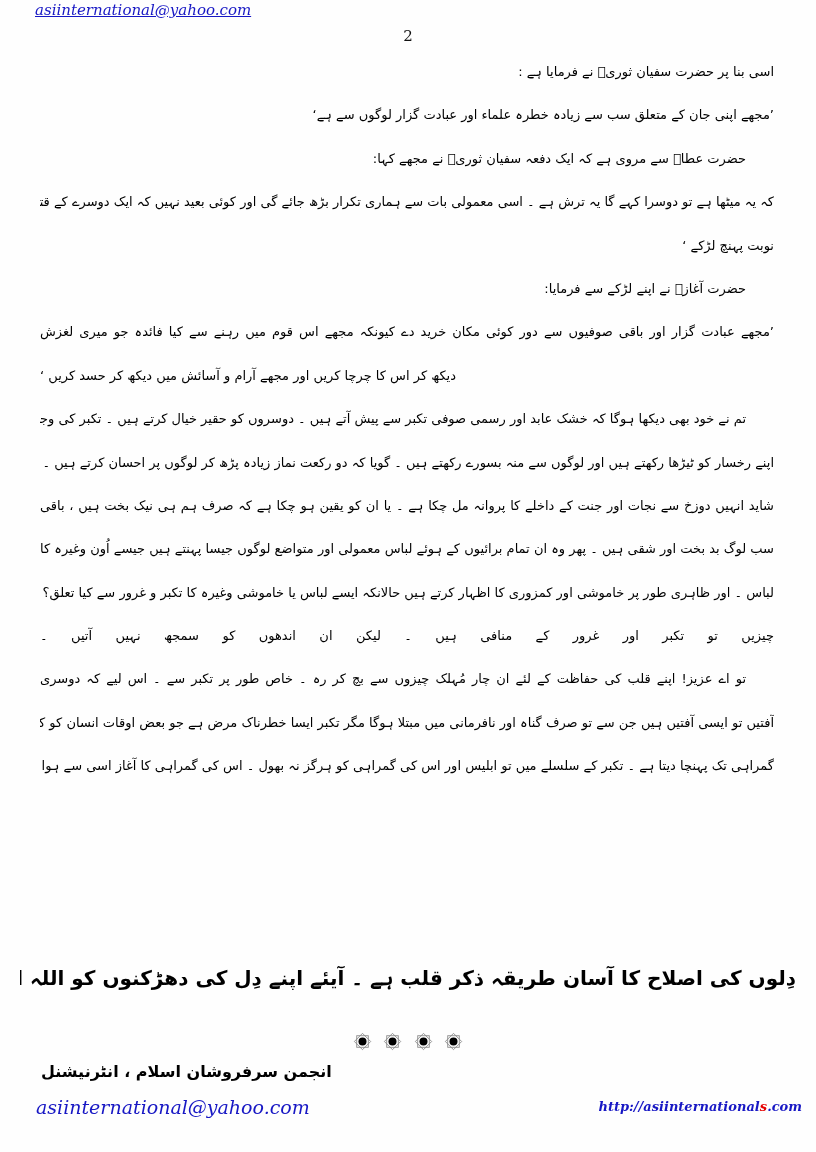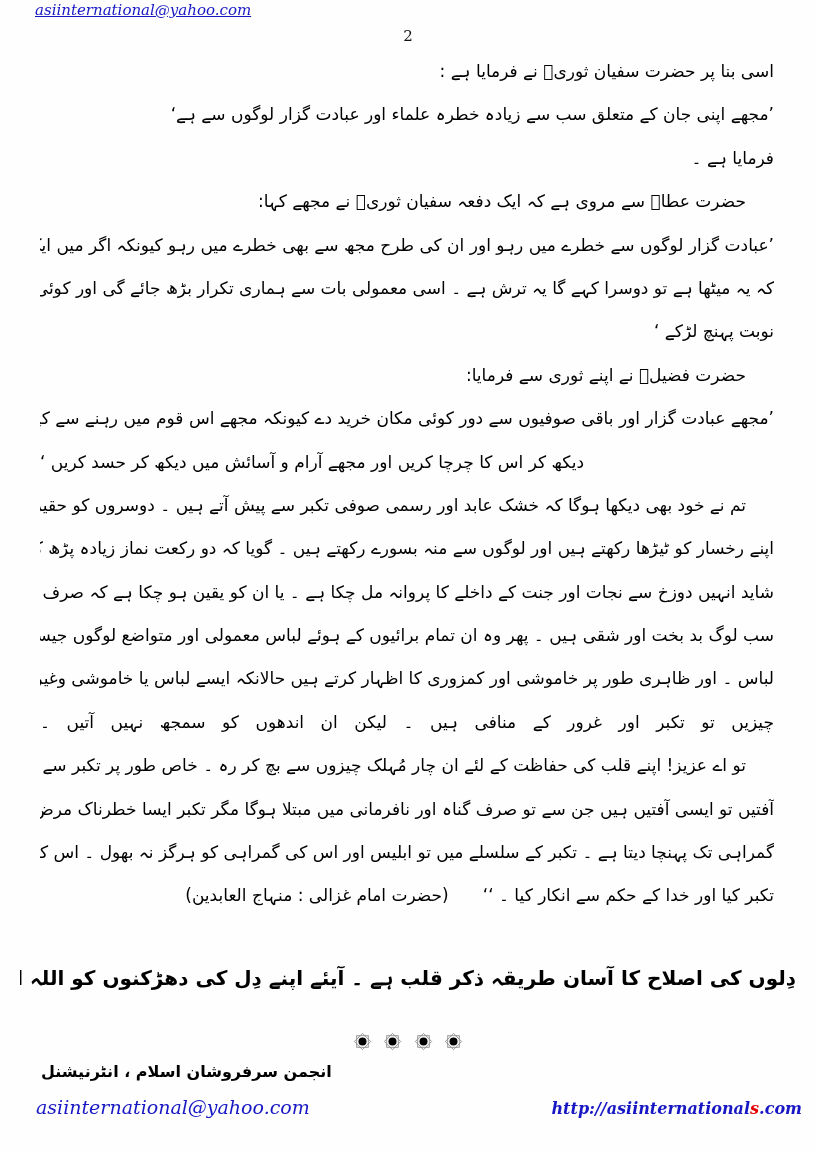--- a/index.html
+++ b/index.html
@@ -19,21 +19,21 @@
     position:absolute;top:27px;left:0;width:100%;text-align:center;
     font-family:"DejaVu Serif",serif;font-size:15px;color:#111;
   }
   
   .doc{
     position:absolute;top:50px;left:40px;right:42px;
     direction:rtl;overflow:hidden;
   }
   .tline{
     height:43.4px;line-height:43.4px;white-space:nowrap;
-    font-size:17px;color:#000;
+    font-size:13px;color:#000;
   }
   .tline.a-right{text-align:right;}
   .tline.a-center{text-align:left;}
   .tline.a-justify{text-align:justify;text-align-last:justify;}
   .tline.ind{padding-right:28px;}
   .tline .ref{margin-inline-start:34px;}
   
   .callout{
     position:absolute;top:966px;left:20px;right:20px;
     direction:rtl;text-align:center;
@@ -53,54 +53,51 @@
   }
   
   .ftr-email{
     position:absolute;top:1096px;left:36px;
     font-family:"DejaVu Serif",serif;font-style:italic;
     font-size:19px;text-decoration:none;
   }
   .ftr-url{
     position:absolute;top:1099px;right:14px;
     font-family:"DejaVu Serif",serif;font-style:italic;font-weight:bold;
-    font-size:16px;text-decoration:none;
+    font-size:13px;text-decoration:none;
   }
   .ftr-url .accent{color:#e60000;}
 </style>
 </head>
 <body>
 
 <div class="page">
 
   <a class="hdr-email" href="#">asiinternational@yahoo.com</a>
 
   <div class="page-num">2</div>
 
   <div class="doc" id="doc-body">
       <div class="tline a-right"><span>اسی بنا پر حضرت سفیان ثوریؒ نے فرمایا ہے :</span></div>
       <div class="tline a-right"><span>’مجھے اپنی جان کے متعلق سب سے زیادہ خطرہ علماء اور عبادت گزار لوگوں سے ہے‘</span></div>
-      <div class="tline a-right"><span>فرمایا ہے ۔</span></div>
       <div class="tline a-right ind"><span>حضرت عطاؒ سے مروی ہے کہ ایک دفعہ سفیان ثوریؒ نے مجھے کہا:</span></div>
-      <div class="tline a-justify"><span>’عبادت گزار لوگوں سے خطرے میں رہو اور ان کی طرح مجھ سے بھی خطرے میں رہو کیونکہ اگر میں ایک انار کے متعلق کہوں</span></div>
       <div class="tline a-justify"><span>کہ یہ میٹھا ہے تو دوسرا کہے گا یہ ترش ہے ۔ اسی معمولی بات سے ہماری تکرار بڑھ جائے گی اور کوئی بعید نہیں کہ ایک دوسرے کے قتل تک</span></div>
       <div class="tline a-right"><span>نوبت پہنچ لڑکے ‘</span></div>
-      <div class="tline a-right ind"><span>حضرت فضیلؒ نے اپنے ثوری سے فرمایا:</span></div>
+      <div class="tline a-right ind"><span>حضرت آغازؒ نے اپنے لڑکے سے فرمایا:</span></div>
       <div class="tline a-justify"><span>’مجھے عبادت گزار اور باقی صوفیوں سے دور کوئی مکان خرید دے کیونکہ مجھے اس قوم میں رہنے سے کیا فائدہ جو میری لغزش</span></div>
       <div class="tline a-center"><span>دیکھ کر اس کا چرچا کریں اور مجھے آرام و آسائش میں دیکھ کر حسد کریں ‘</span></div>
       <div class="tline a-justify ind"><span>تم نے خود بھی دیکھا ہوگا کہ خشک عابد اور رسمی صوفی تکبر سے پیش آتے ہیں ۔ دوسروں کو حقیر خیال کرتے ہیں ۔ تکبر کی وجہ سے</span></div>
       <div class="tline a-justify"><span>اپنے رخسار کو ٹیڑھا رکھتے ہیں اور لوگوں سے منہ بسورے رکھتے ہیں ۔ گویا کہ دو رکعت نماز زیادہ پڑھ کر لوگوں پر احسان کرتے ہیں ۔ یا</span></div>
       <div class="tline a-justify"><span>شاید انہیں دوزخ سے نجات اور جنت کے داخلے کا پروانہ مل چکا ہے ۔ یا ان کو یقین ہو چکا ہے کہ صرف ہم ہی نیک بخت ہیں ، باقی</span></div>
       <div class="tline a-justify"><span>سب لوگ بد بخت اور شقی ہیں ۔ پھر وہ ان تمام برائیوں کے ہوئے لباس معمولی اور متواضع لوگوں جیسا پہنتے ہیں جیسے اُون وغیرہ کا</span></div>
       <div class="tline a-justify"><span>لباس ۔ اور ظاہری طور پر خاموشی اور کمزوری کا اظہار کرتے ہیں حالانکہ ایسے لباس یا خاموشی وغیرہ کا تکبر و غرور سے کیا تعلق؟ بلکہ یہ</span></div>
       <div class="tline a-justify"><span>چیزیں تو تکبر اور غرور کے منافی ہیں ۔ لیکن ان اندھوں کو سمجھ نہیں آتیں ۔</span></div>
       <div class="tline a-justify ind"><span>تو اے عزیز! اپنے قلب کی حفاظت کے لئے ان چار مُہلک چیزوں سے بچ کر رہ ۔ خاص طور پر تکبر سے ۔ اس لیے کہ دوسری</span></div>
       <div class="tline a-justify"><span>آفتیں تو ایسی آفتیں ہیں جن سے تو صرف گناہ اور نافرمانی میں مبتلا ہوگا مگر تکبر ایسا خطرناک مرض ہے جو بعض اوقات انسان کو کفر اور</span></div>
       <div class="tline a-justify"><span>گمراہی تک پہنچا دیتا ہے ۔ تکبر کے سلسلے میں تو ابلیس اور اس کی گمراہی کو ہرگز نہ بھول ۔ اس کی گمراہی کا آغاز اسی سے ہوا کہ اس نے</span></div>
-      <div class="tline a-right"><span>تکبر کیا اور خدا کے حکم سے انکار کیا ۔ ‘‘</span><span class="ref">(حضرت امام غزالی : منہاج العابدین)</span></div>
     </div>
 
   <div class="callout">دِلوں کی اصلاح کا آسان طریقہ ذکر قلب ہے ۔ آیئے اپنے دِل کی دھڑکنوں کو اللہ اللہ میں تبدیل کیجئے</div>
 
   <div class="ornaments" id="ornaments-row">
     <span class="star">
       <svg width="21" height="21" viewBox="0 0 24 24">
         <g fill="none" stroke="#8a8a8a" stroke-width="1">
           <rect x="5.4" y="5.4" width="13.2" height="13.2"></rect>
           <rect x="5.4" y="5.4" width="13.2" height="13.2" transform="rotate(45 12 12)"></rect>

